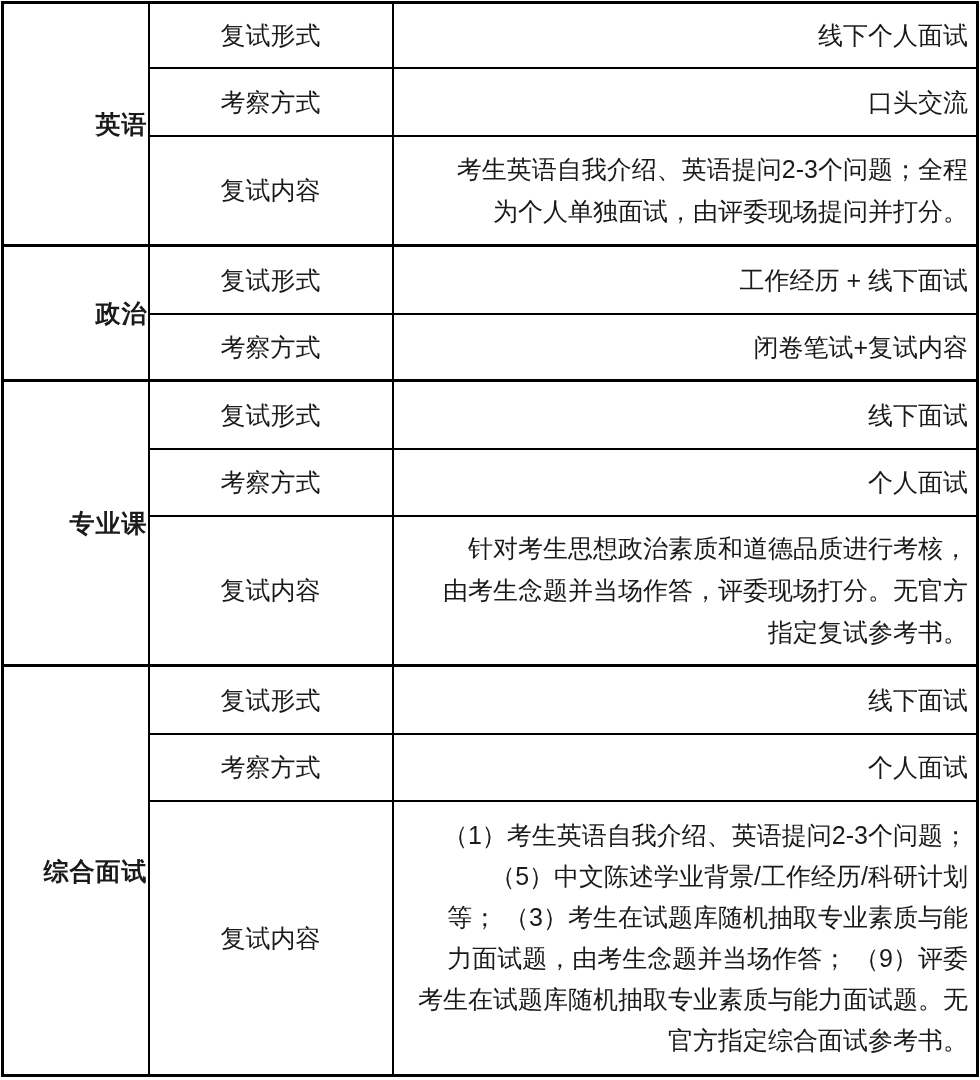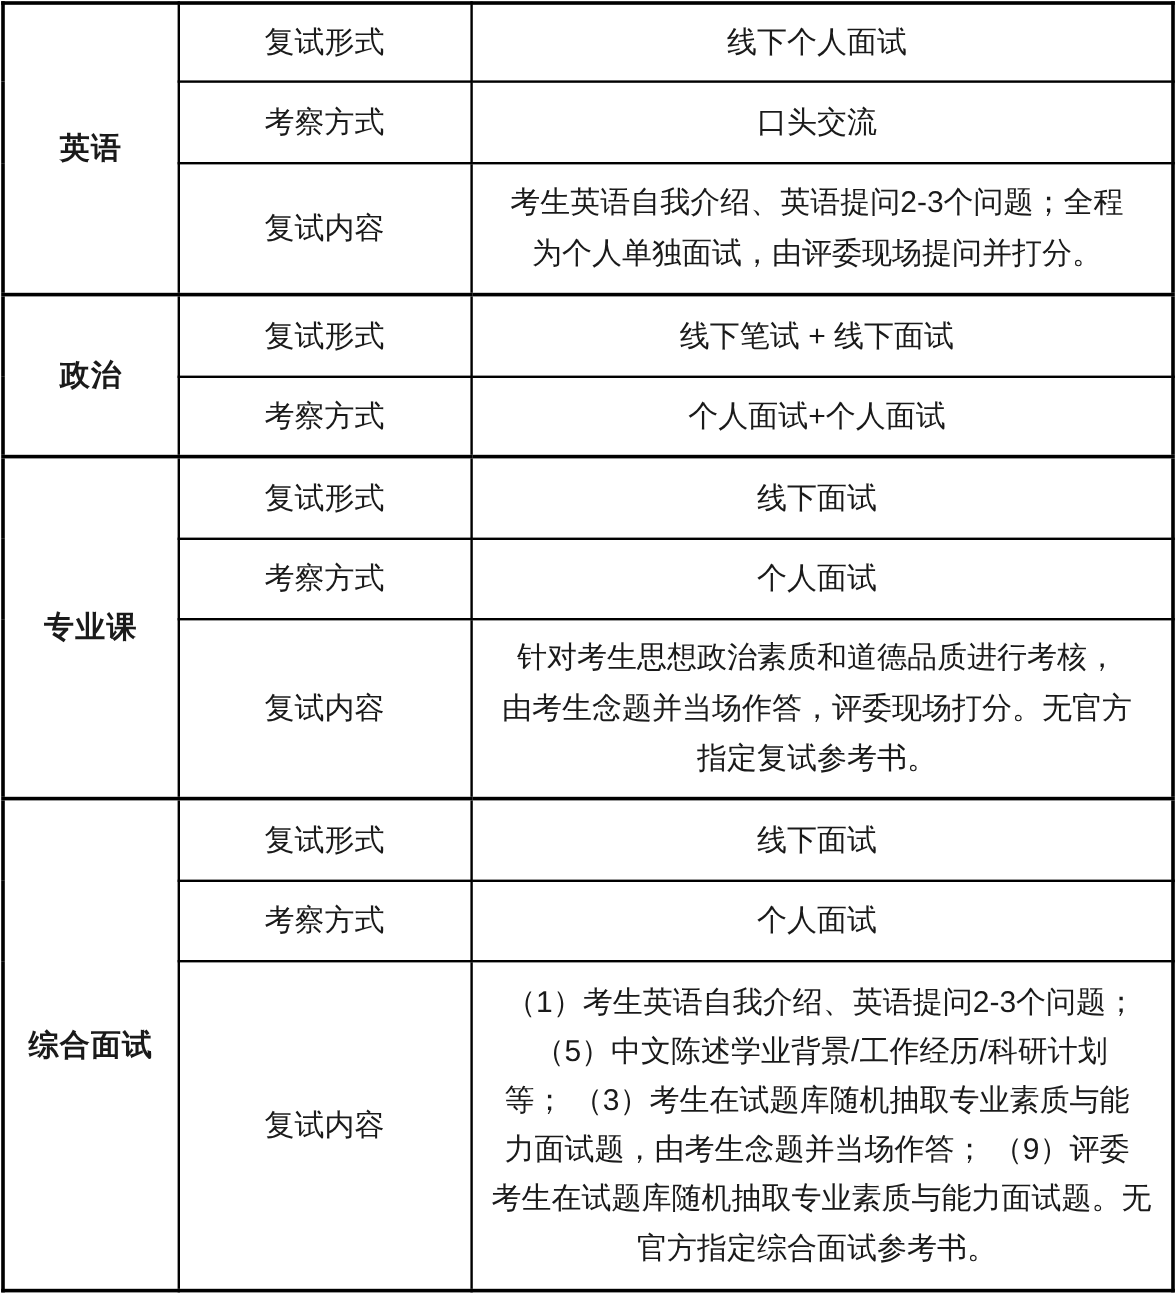--- a/index.html
+++ b/index.html
@@ -24,31 +24,31 @@
     vertical-align: middle;
     font-size: 25px;
     line-height: 42px;
     overflow: hidden;
   }
   
   .retest-table tr.section-start td {
     border-top: 3px solid #000000;
   }
   td.subject {
-    text-align: center;
+    text-align: right;
     font-weight: bold;
     letter-spacing: 1px;
   }
   td.label {
     text-align: center;
   }
   td.value {
-    text-align: center;
+    text-align: right;
     padding-left: 16px;
-    padding-right: 24px;
+    padding-right: 8px;
   }
   td.value .line {
     white-space: pre;
     line-height: 42px;
   }
   
   td.value.dense .line {
     line-height: 41px;
   }
 </style>
@@ -83,27 +83,27 @@
         <div class="line">为个人单独面试，由评委现场提问并打分。</div>
       </td>
     </tr>
   </tbody>
 
   <tbody>
     <tr class="section-start" style="height:68px">
       <td class="subject" rowspan="2">政治</td>
       <td class="label">复试形式</td>
       <td class="value">
-        <div class="line">线下笔试 + 线下面试</div>
+        <div class="line">工作经历 + 线下面试</div>
       </td>
     </tr>
     <tr style="height:67px">
       <td class="label">考察方式</td>
       <td class="value">
-        <div class="line">个人面试+个人面试</div>
+        <div class="line">闭卷笔试+复试内容</div>
       </td>
     </tr>
   </tbody>
 
   <tbody>
     <tr class="section-start" style="height:68px">
       <td class="subject" rowspan="3">专业课</td>
       <td class="label">复试形式</td>
       <td class="value">
         <div class="line">线下面试</div>

